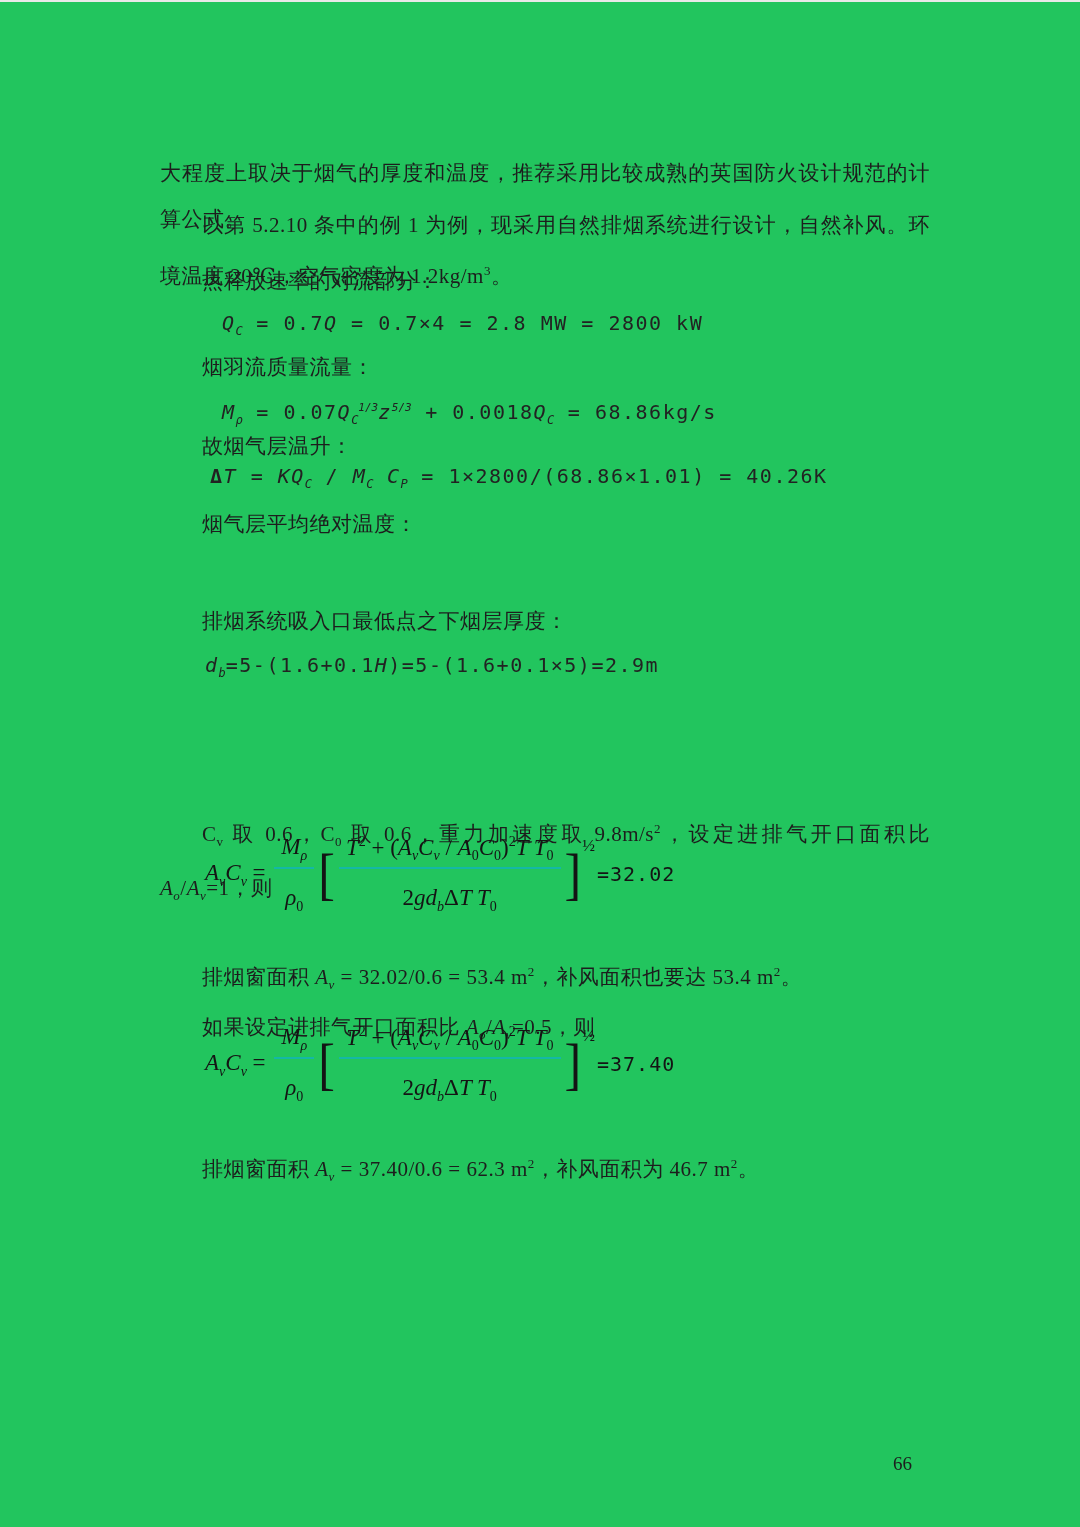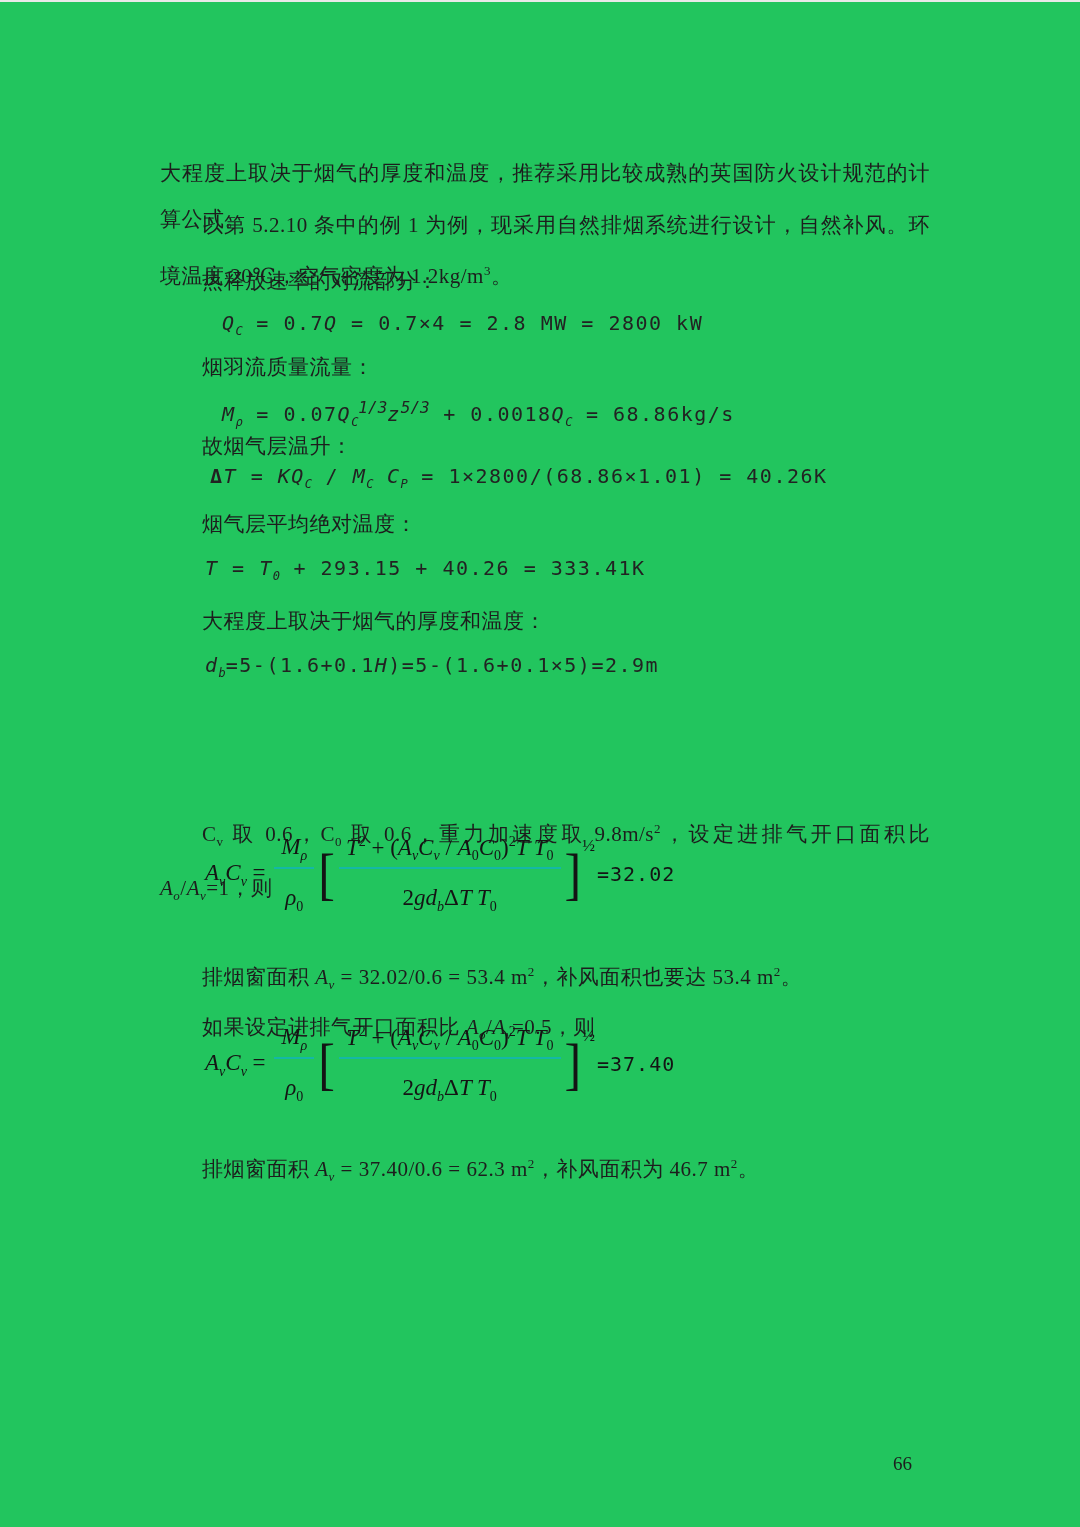--- a/index.html
+++ b/index.html
@@ -28,21 +28,21 @@
   }
   .formula{
     position:absolute;left:210px;
     font-family:"DejaVu Sans Mono","Liberation Mono",monospace;
     font-size:20px;line-height:26px;
     letter-spacing:1.5px;
     white-space:pre;
     color:#222;
   }
   .formula sub{font-size:12px;letter-spacing:0;}
-  .formula sup{font-size:16px;letter-spacing:0;}
+  .formula sup{font-size:11px;letter-spacing:0;}
   .para sub{font-size:13px;}
   .para sup{font-size:13px;}
   .it{font-style:italic;}
   .bd{font-weight:bold;}
   
   .eq{
     position:absolute;left:205px;
     display:flex;align-items:center;
     font-family:"Liberation Serif","DejaVu Serif",serif;
     font-size:23px;
@@ -113,23 +113,22 @@
   <div class="label l-lab-plume">烟羽流质量流量：</div>
 
   <div class="formula l-f-mp"><span class="it">M</span><sub class="it">ρ</sub><span> = 0.07</span><span class="it">Q</span><sub class="it">C</sub><sup class="it">1/3</sup><span class="it">z</span><sup class="it">5/3</sup><span> + 0.0018</span><span class="it">Q</span><sub class="it">C</sub><span> = 68.86kg/s</span></div>
 
   <div class="label l-lab-rise">故烟气层温升：</div>
 
   <div class="formula l-f-dt"><span class="bd">Δ</span><span class="it">T</span><span> = </span><span class="it">KQ</span><sub class="it">C</sub><span> / </span><span class="it">M</span><sub class="it">C</sub><span> </span><span class="it">C</span><sub class="it">P</sub><span> = 1×2800/(68.86×1.01) = 40.26K</span></div>
 
   <div class="label l-lab-temp">烟气层平均绝对温度：</div>
 
-  <div class="formula l-f-t"><span class="it">T</span><span> = </span><span class="it">T</span><sub class="it">0</sub><span> + 293.15 + 40.26 = 333.41K</span></div>
 
-  <div class="label l-lab-depth">大程度上取决于烟气的厚度和温度：</div>
+  <div class="label l-lab-depth">排烟系统吸入口最低点之下烟层厚度：</div>
 
   <div class="formula l-f-db"><span class="it">d</span><sub class="it">b</sub><span>=5-(1.6+0.1</span><span class="it">H</span><span>)=5-(1.6+0.1×5)=2.9m</span></div>
 
 
   <p class="block para indent l-p-cv"><span>C</span><sub>v</sub><span> 取 0.6，C</span><sub>0</sub><span> 取 0.6，重力加速度取 9.8m/s</span><sup>2</sup><span>，设定进排气开口面积比 </span><span class="it">A</span><sub class="it">o</sub><span>/</span><span class="it">A</span><sub class="it">v</sub><span>=1，则</span></p>
 
   <div class="eq l-eq1">
     <span><span class="it">A</span><sub class="it">v</sub><span class="it">C</span><sub class="it">v</sub><span> = </span></span>
     <span class="frac">
       <span class="num"><span class="it">M</span><sub class="it">ρ</sub></span>

